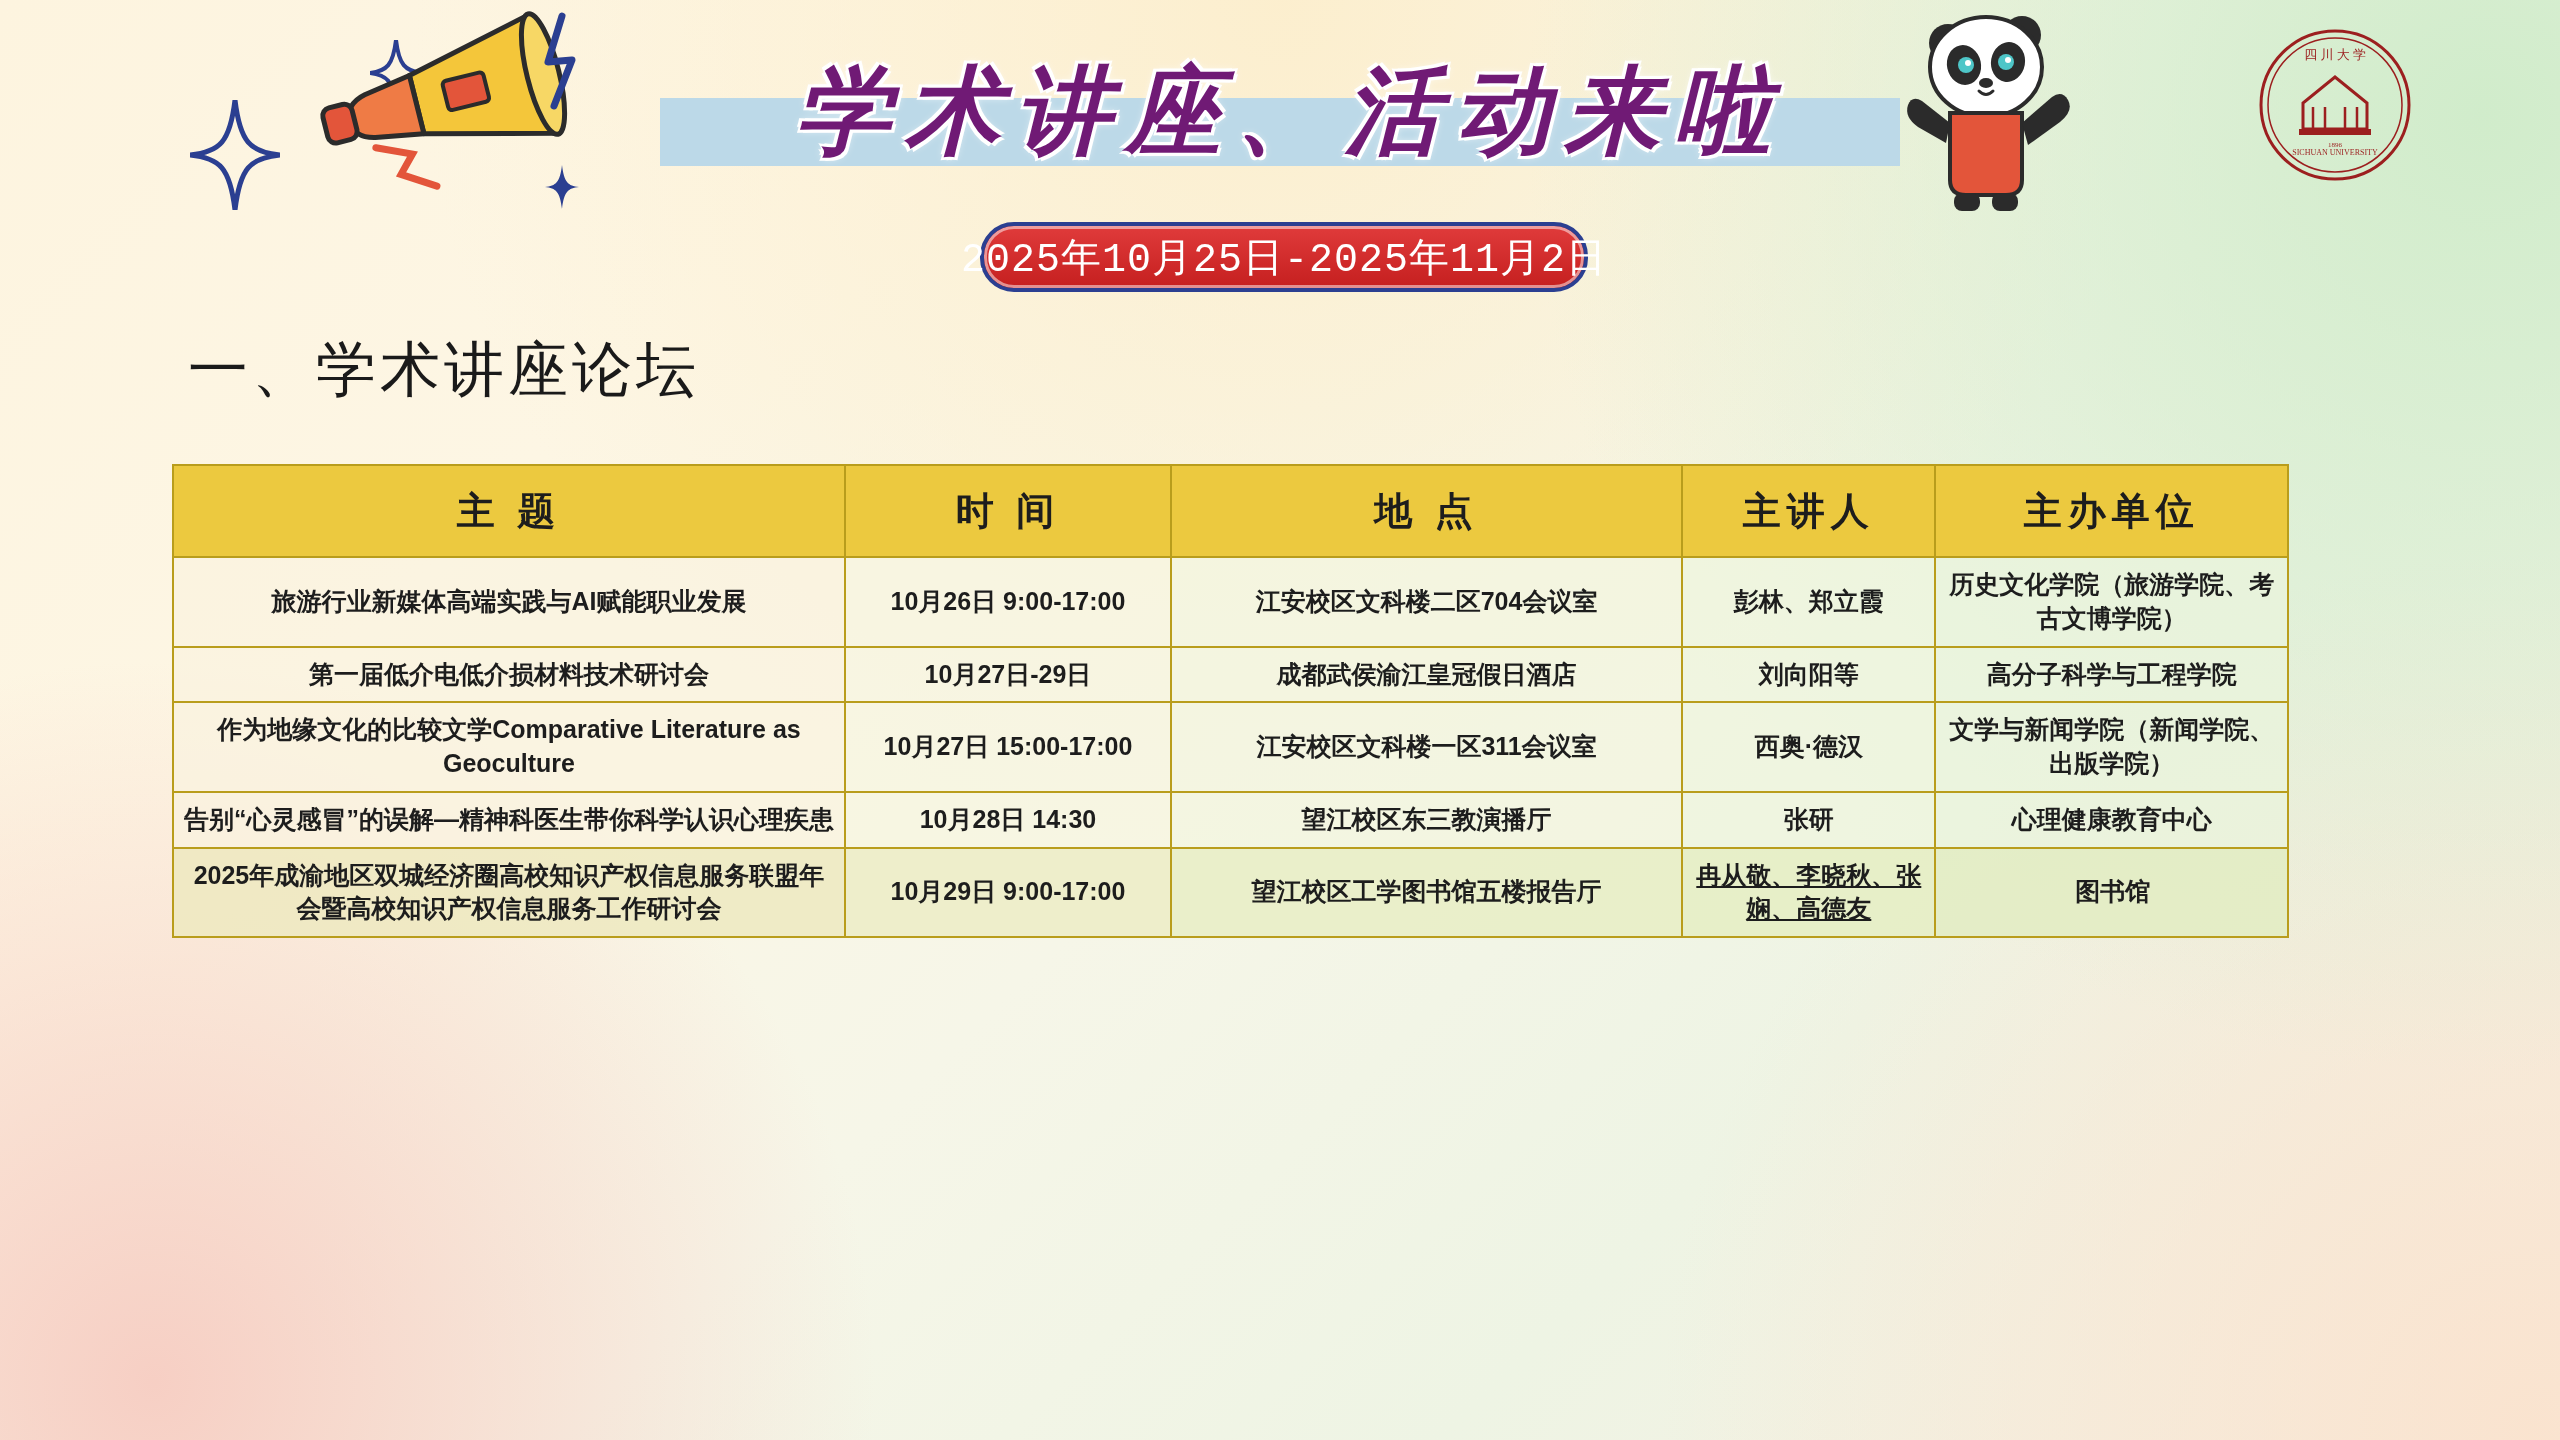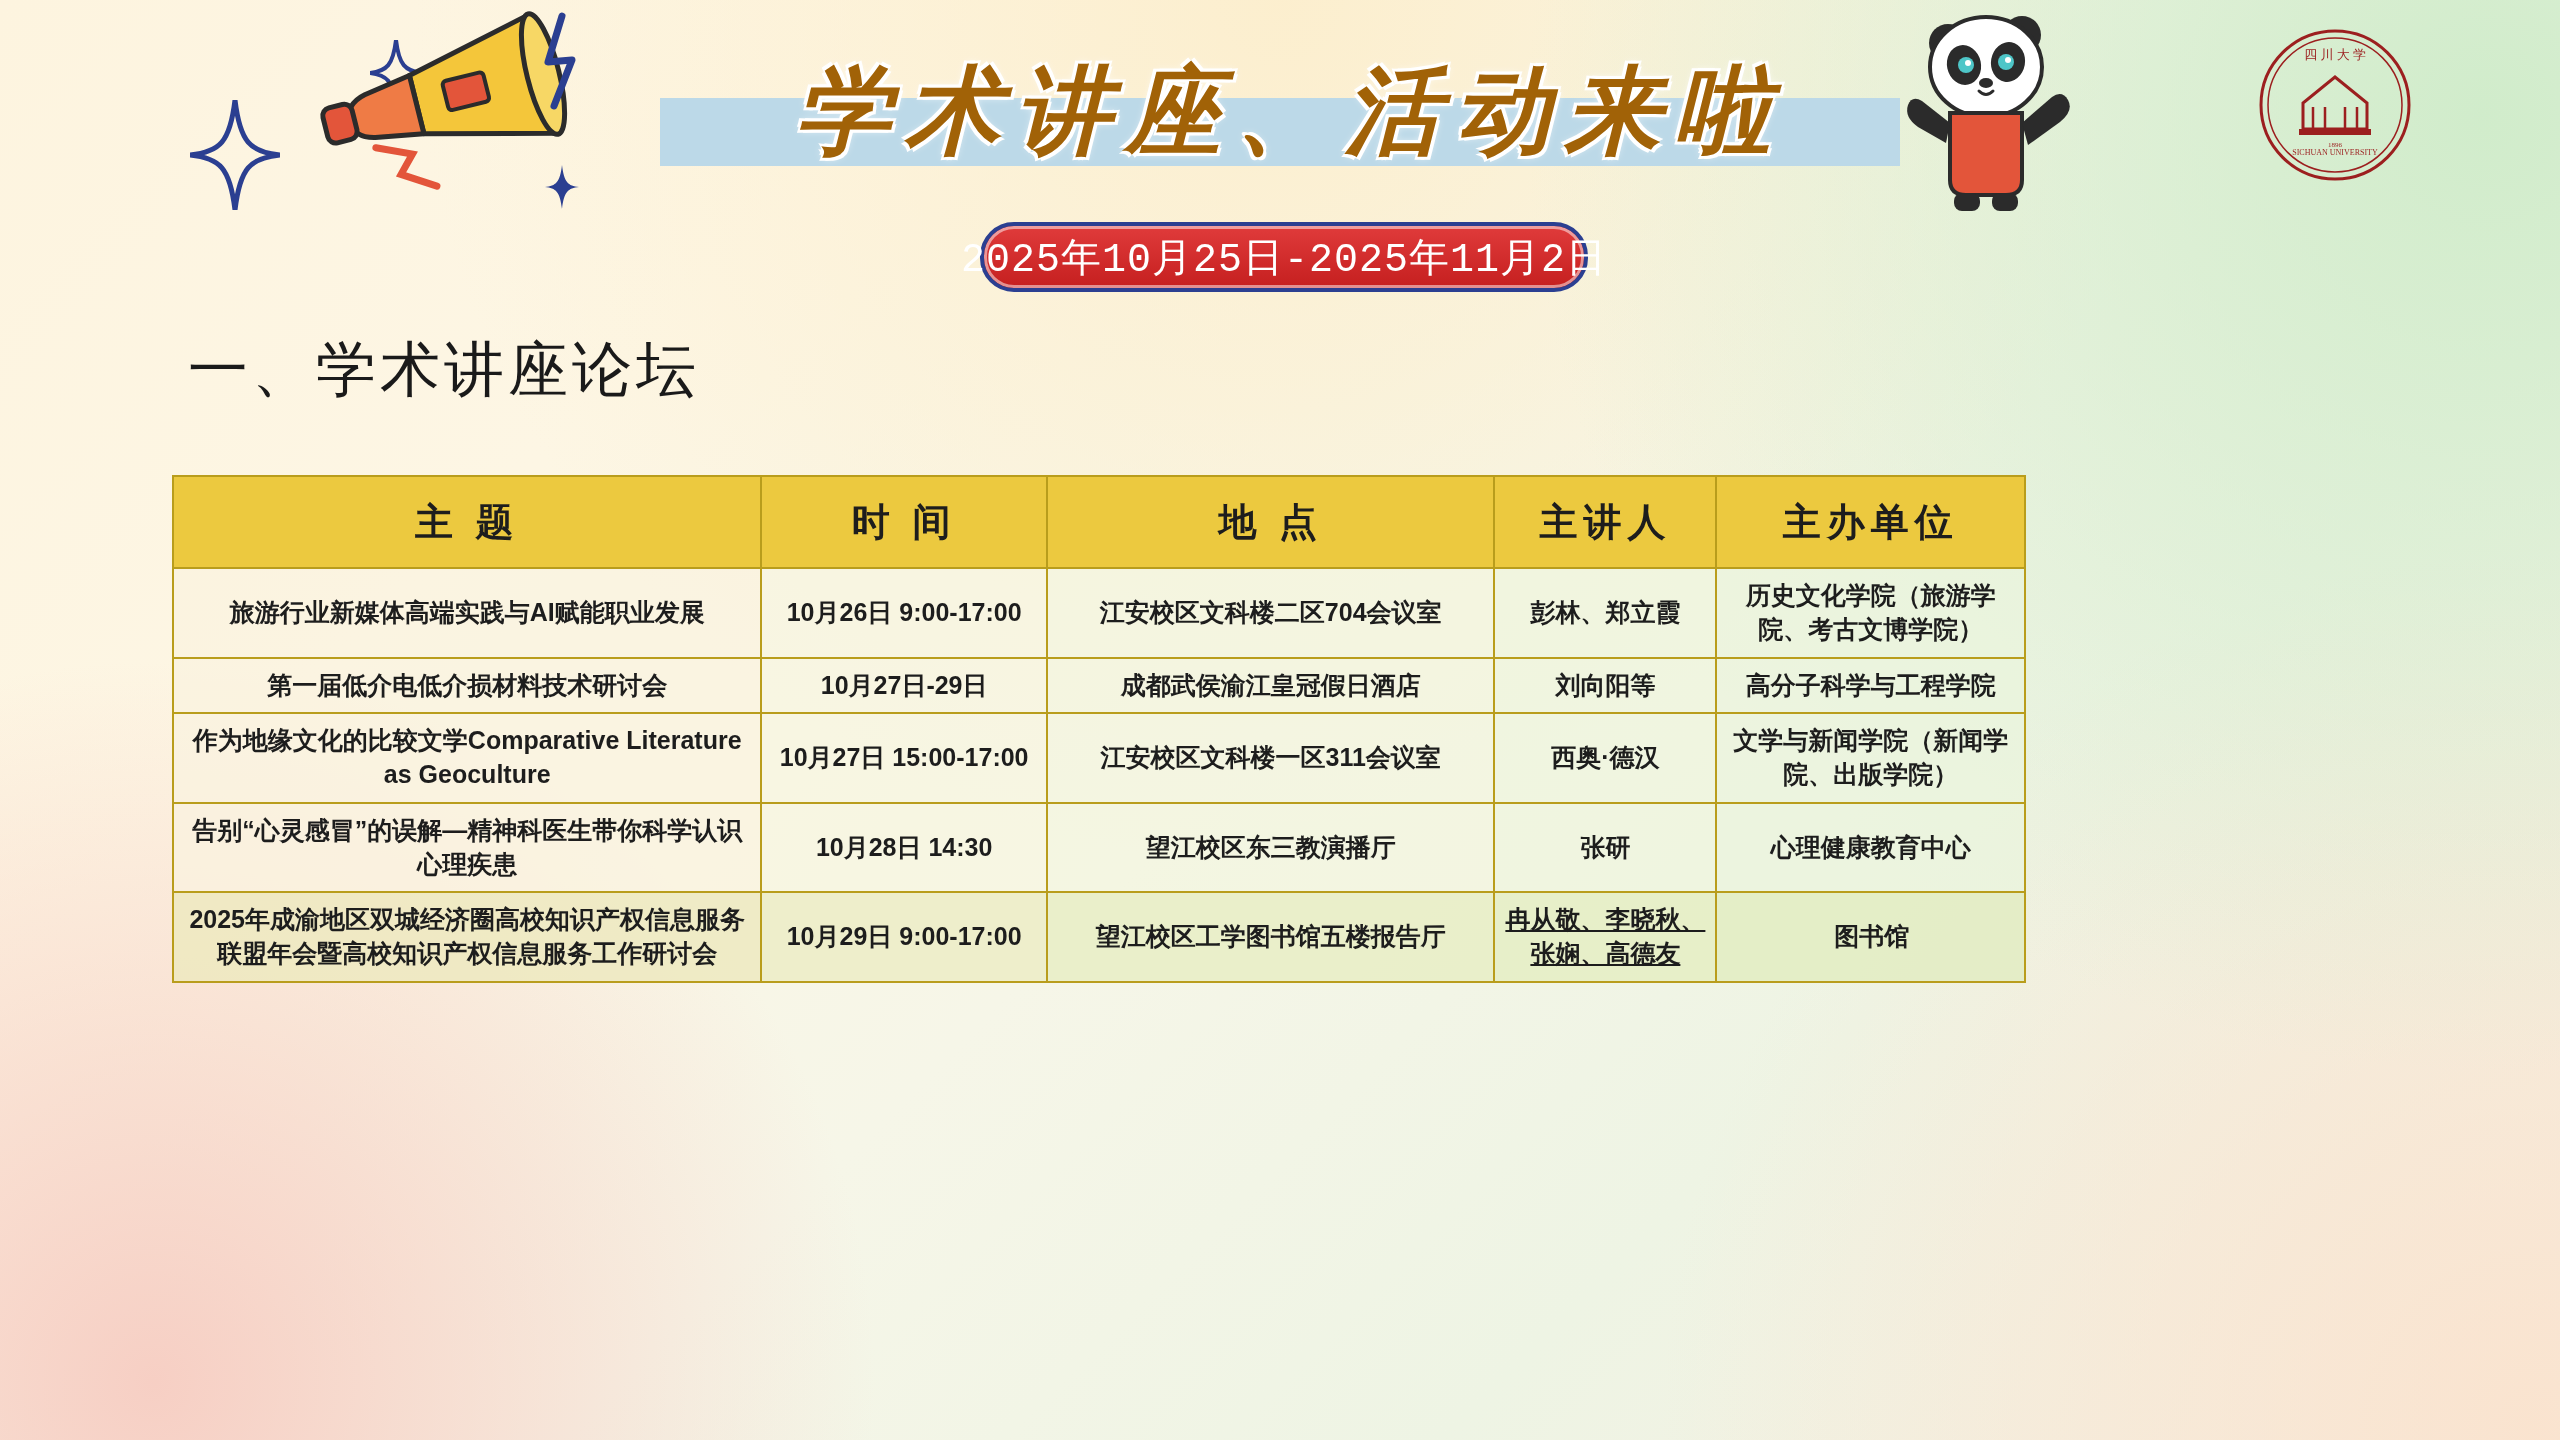--- a/index.html
+++ b/index.html
@@ -49,21 +49,21 @@
     position: absolute;
     left: 690px;
     top: 48px;
     width: 1200px;
     text-align: center;
     font-family: "Liberation Serif", "DejaVu Serif", serif;
     font-size: 96px;
     font-weight: bold;
     font-style: italic;
     letter-spacing: 14px;
-    color: #a16207;
+    color: #701a75;
     text-shadow:
       3px 3px 0 #ffffff,
       -3px -3px 0 #ffffff,
       3px -3px 0 #ffffff,
       -3px 3px 0 #ffffff,
       0 0 10px rgba(255,255,255,0.9);
     white-space: nowrap;
   }
 
   
@@ -97,22 +97,22 @@
     font-size: 60px;
     color: #1a1a1a;
     letter-spacing: 4px;
     font-family: "Liberation Sans", "DejaVu Sans", sans-serif;
   }
 
   
   .table-wrap {
     position: absolute;
     left: 172px;
-    top: 475px;
-    width: 1854px;
+    top: 464px;
+    width: 2117px;
   }
   table.schedule {
     border-collapse: collapse;
     width: 100%;
     table-layout: fixed;
   }
   table.schedule th,
   table.schedule td {
     border: 2px solid #b99d1c;
     text-align: center;

